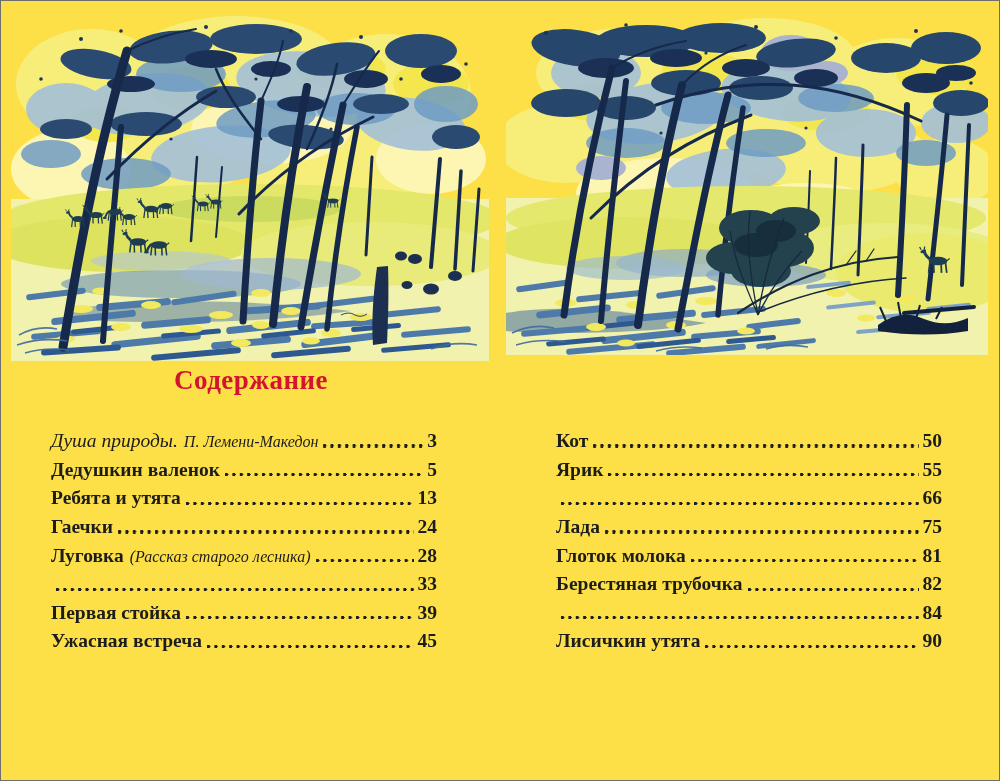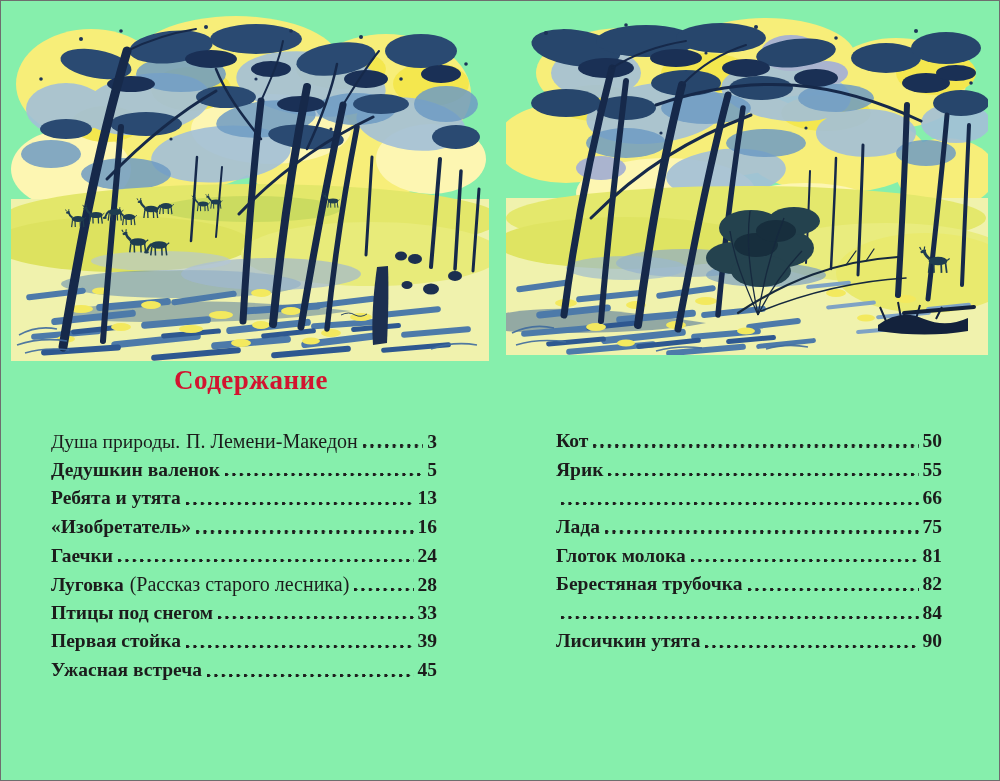--- a/index.html
+++ b/index.html
@@ -1,39 +1,39 @@
 <!DOCTYPE html>
 <html><head>
 <meta charset="utf-8">
 <style>
   html,body{margin:0;padding:0;background:#fff;}
   .page{
-    position:relative;width:1000px;height:781px;background:#86efac;
+    position:relative;width:1000px;height:781px;background:#fde047;
     box-sizing:border-box;border:1px solid #6e6e6e;overflow:hidden;
     font-family:"Liberation Serif","DejaVu Serif",serif;color:#1c1c1c;
   }
   .art{position:absolute;}
   .art svg{display:block;width:100%;height:100%;}
   .art-left{left:10px;top:8px;width:478px;height:352px;}
   .art-right{left:505px;top:12px;width:482px;height:342px;}
   .toc-heading{
     position:absolute;left:50px;top:364px;width:400px;margin:0;
     text-align:center;font-weight:700;font-size:27px;letter-spacing:.5px;
     color:#d2142f;font-family:"Liberation Serif","DejaVu Serif",serif;
   }
   .toc-col{position:absolute;top:426px;width:386px;}
   .toc-col-left{left:50px;}
   .toc-col-right{left:555px;font-family:Liberation Serif, serif;}
   .toc-row{
     display:flex;align-items:baseline;height:28.65px;line-height:28.65px;
     font-weight:700;font-size:19.5px;white-space:nowrap;
   }
   .toc-row .title{white-space:nowrap;}
-  .toc-row .title.regular{font-weight:400;}
-  .toc-row .note{font-weight:400;font-size:20px;margin-left:6px;white-space:nowrap;text-align:right;}
+  .toc-row .title.regular{font-weight:400;font-style:italic;}
+  .toc-row .note{font-style:italic;font-weight:400;font-size:16px;margin-left:6px;white-space:nowrap;text-align:right;}
   .leader{
     flex:1;height:3.2px;align-self:flex-end;margin:0 4px 8px 5px;min-width:12px;
     background-image:radial-gradient(circle at 1.6px 1.6px,#1d1d1d 1.55px,rgba(0,0,0,0) 1.95px);
     background-size:7.4px 3.2px;background-repeat:repeat-x;background-position:left bottom;
   }
   .pagenum{white-space:nowrap;}
 </style>
 </head>
 <body>
 
@@ -470,43 +470,36 @@
         <span class="pagenum">5</span>
       </div>
 
       <div class="toc-row">
         <span class="title">Ребята и утята</span>
 
         <span class="leader"></span>
         <span class="pagenum">13</span>
       </div>
 
-      <div class="toc-row">
-        <span class="title">«Изобретатель»</span>
-
-        <span class="leader"></span>
-        <span class="pagenum">16</span>
-      </div>
 
       <div class="toc-row">
         <span class="title">Гаечки</span>
 
         <span class="leader"></span>
         <span class="pagenum">24</span>
       </div>
 
       <div class="toc-row">
         <span class="title">Луговка</span>
         <span class="note">(Рассказ старого лесника)</span>
         <span class="leader"></span>
         <span class="pagenum">28</span>
       </div>
 
       <div class="toc-row">
-        <span class="title">Птицы под снегом</span>
 
         <span class="leader"></span>
         <span class="pagenum">33</span>
       </div>
 
       <div class="toc-row">
         <span class="title">Первая стойка</span>
 
         <span class="leader"></span>
         <span class="pagenum">39</span>

